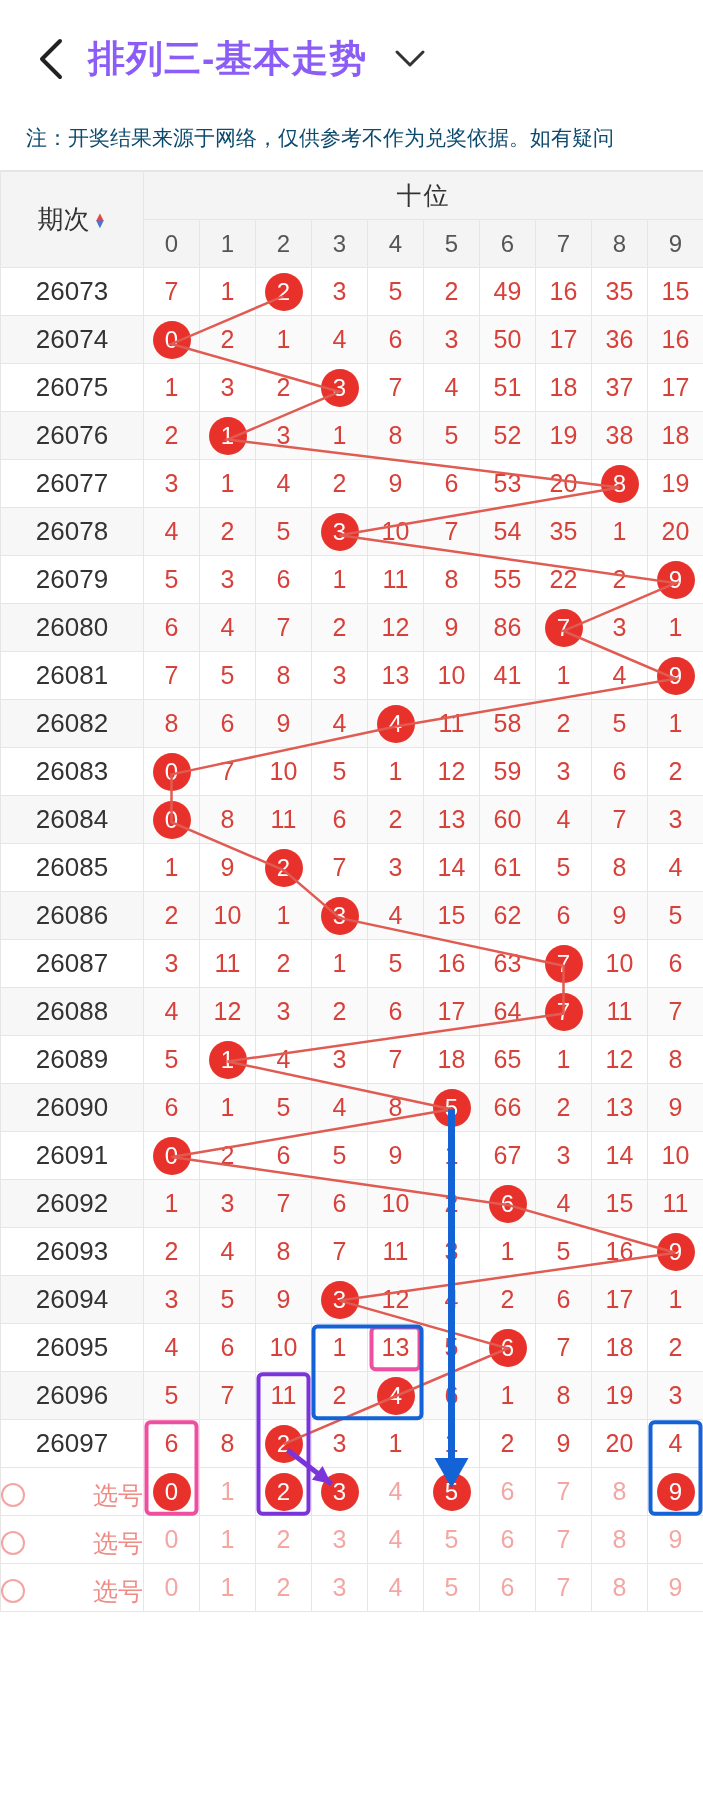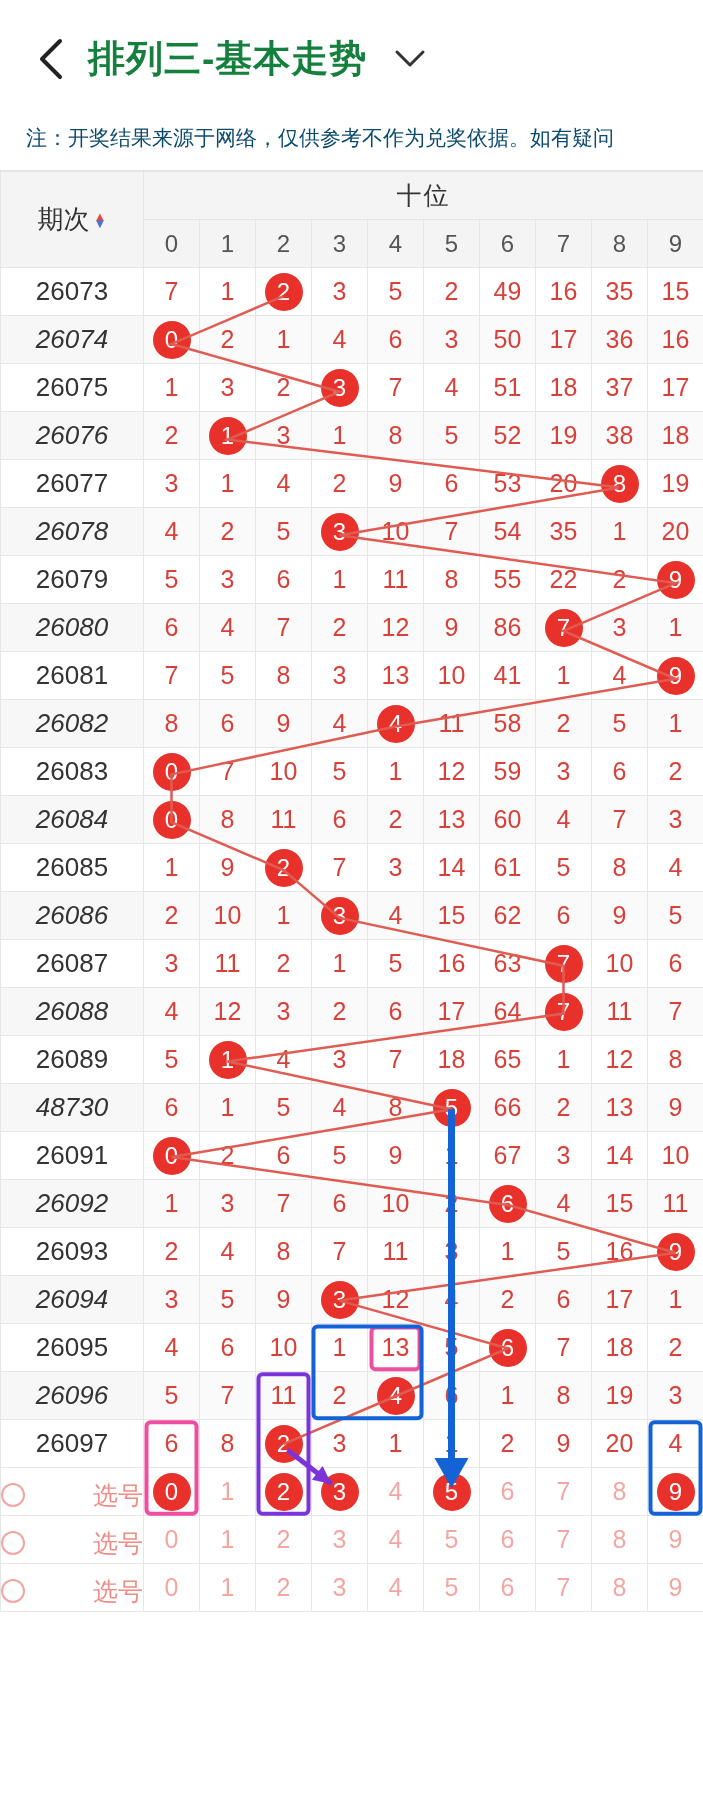--- a/index.html
+++ b/index.html
@@ -26,21 +26,21 @@
   }
   .back-icon {
     width: 46px; height: 46px;
     display: flex; align-items: center; justify-content: center;
     margin-right: 14px;
   }
   .back-icon svg { display: block; }
   .title {
     font-size: 37px;
     font-weight: bold;
-    color: #15803d;
+    color: #8b5cf6;
     letter-spacing: 1px;
     white-space: nowrap;
   }
   .chev-down {
     margin-left: 26px;
     width: 34px; height: 34px;
     display: flex; align-items: center; justify-content: center;
   }
   .notice {
     padding: 6px 26px 18px 26px;
@@ -98,21 +98,21 @@
     background: #f4f4f4;
     font-size: 24px;
     color: #555;
   }
   tr.data-row td { height: 48px; }
   td.issue-cell {
     font-size: 26px;
     color: #333;
     background: #ffffff;
   }
-  tr.alt td.issue-cell { background: #f7f7f7; font-style: italic; }
+  tr.alt td.issue-cell { background: #f7f7f7; }
   td.num-cell {
     font-size: 25px;
     color: #d7413a;
     position: relative;
   }
   tr.alt td.num-cell { background: #fafafa; }
   .ball {
     display: inline-flex;
     align-items: center;
     justify-content: center;
@@ -444,21 +444,21 @@
             <td class="num-cell">4</td>
             <td class="num-cell">3</td>
             <td class="num-cell">7</td>
             <td class="num-cell">18</td>
             <td class="num-cell">65</td>
             <td class="num-cell">1</td>
             <td class="num-cell">12</td>
             <td class="num-cell">8</td>
           </tr>
           <tr class="data-row alt">
-            <td class="issue-cell">48730</td>
+            <td class="issue-cell">26090</td>
             <td class="num-cell">6</td>
             <td class="num-cell">1</td>
             <td class="num-cell">5</td>
             <td class="num-cell">4</td>
             <td class="num-cell">8</td>
             <td class="num-cell"><span class="ball">5</span></td>
             <td class="num-cell">66</td>
             <td class="num-cell">2</td>
             <td class="num-cell">13</td>
             <td class="num-cell">9</td>

